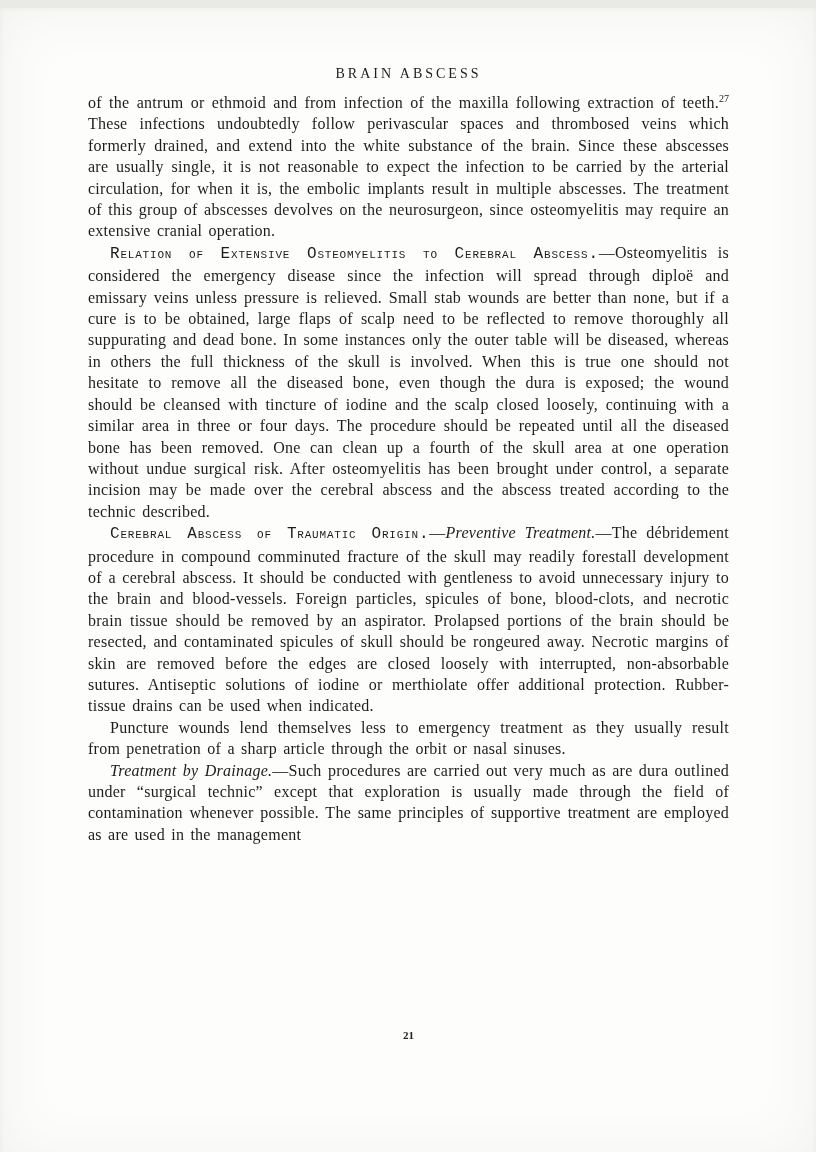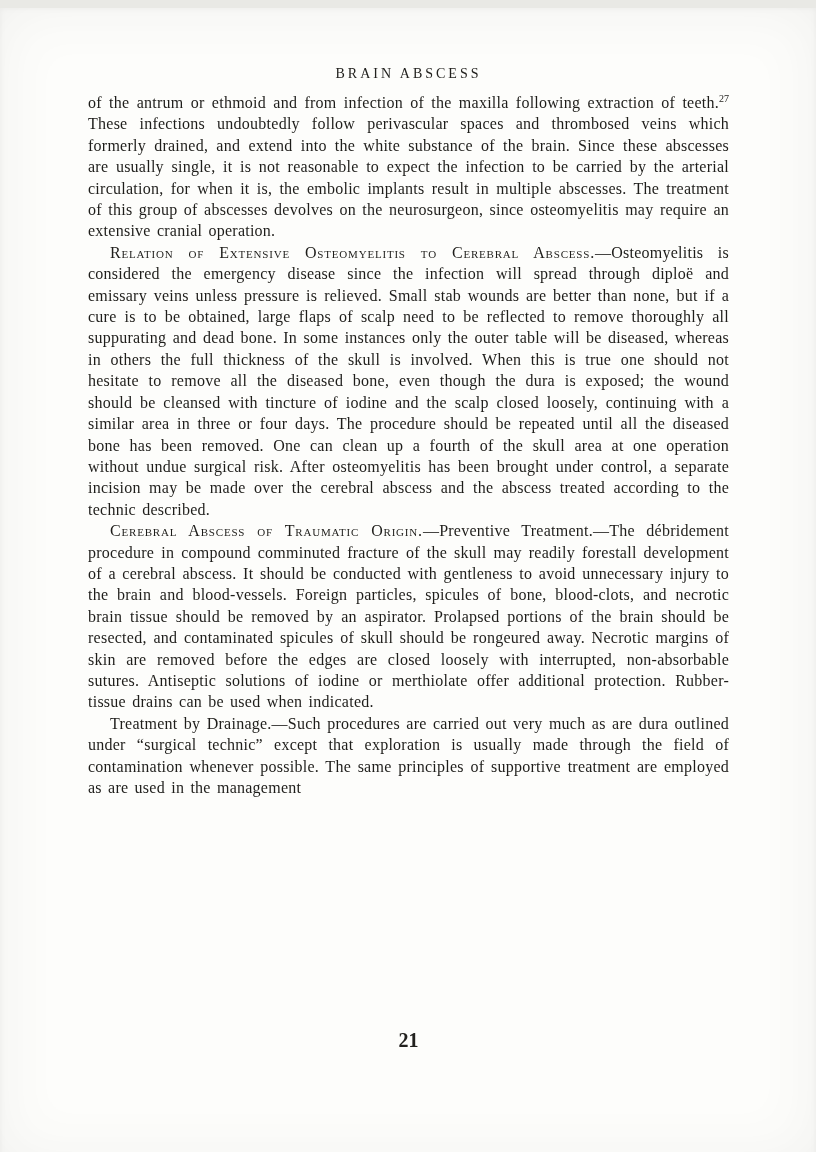--- a/index.html
+++ b/index.html
@@ -48,55 +48,58 @@
   .para {
     margin: 0;
     text-indent: 22px;
   }
   .para.no-indent {
     text-indent: 0;
   }
   .smallcaps {
     font-variant: small-caps;
     letter-spacing: 0.8px;
+    font-family: Liberation Mono, monospace;
   }
   .italic {
+    font-style: italic;
   }
   sup.footnote-ref {
     font-size: 10px;
     line-height: 0;
     vertical-align: super;
     letter-spacing: 0;
   }
   .folio {
     position: absolute;
     top: 1021px;
     left: 88px;
     width: 641px;
     text-align: center;
-    font-size: 20px;
+    font-size: 11px;
     font-weight: 600;
     color: #22211e;
   }
 </style>
 </head>
 <body>
 
 <div class="page">
 
   <header class="running-head">BRAIN ABSCESS</header>
 
   <main class="text-block">
 
     <p class="para no-indent"><span>of the antrum or ethmoid and from infection of the maxilla following extraction of teeth.</span><sup class="footnote-ref">27</sup><span> These infections undoubtedly follow perivascular spaces and thrombosed veins which formerly drained, and extend into the white substance of the brain. Since these abscesses are usually single, it is not reasonable to expect the infection to be carried by the arterial circulation, for when it is, the embolic implants result in multiple abscesses. The treatment of this group of abscesses devolves on the neurosurgeon, since osteomyelitis may require an extensive cranial operation.</span></p>
 
     <p class="para"><span class="smallcaps">Relation of Extensive Osteomyelitis to Cerebral Abscess.</span><span>—Osteomyelitis is considered the emergency disease since the infection will spread through diploë and emissary veins unless pressure is relieved. Small stab wounds are better than none, but if a cure is to be obtained, large flaps of scalp need to be reflected to remove thoroughly all suppurating and dead bone. In some instances only the outer table will be diseased, whereas in others the full thickness of the skull is involved. When this is true one should not hesitate to remove all the diseased bone, even though the dura is exposed; the wound should be cleansed with tincture of iodine and the scalp closed loosely, continuing with a similar area in three or four days. The procedure should be repeated until all the diseased bone has been removed. One can clean up a fourth of the skull area at one operation without undue surgical risk. After osteomyelitis has been brought under control, a separate incision may be made over the cerebral abscess and the abscess treated according to the technic described.</span></p>
 
     <p class="para"><span class="smallcaps">Cerebral Abscess of Traumatic Origin.</span><span>—</span><span class="italic">Preventive Treatment.</span><span>—The débridement procedure in compound comminuted fracture of the skull may readily forestall development of a cerebral abscess. It should be conducted with gentleness to avoid unnecessary injury to the brain and blood-vessels. Foreign particles, spicules of bone, blood-clots, and necrotic brain tissue should be removed by an aspirator. Prolapsed portions of the brain should be resected, and contaminated spicules of skull should be rongeured away. Necrotic margins of skin are removed before the edges are closed loosely with interrupted, non-absorbable sutures. Antiseptic solutions of iodine or merthiolate offer additional protection. Rubber-tissue drains can be used when indicated.</span></p>
 
+    <p class="para"><span>Puncture wounds lend themselves less to emergency treatment as they usually result from penetration of a sharp article through the orbit or nasal sinuses.</span></p>
 
 
     <p class="para"><span class="italic">Treatment by Drainage.</span><span>—Such procedures are carried out very much as are dura outlined under “surgical technic” except that exploration is usually made through the field of contamination whenever possible. The same principles of supportive treatment are employed as are used in the management</span></p>
 
   </main>
 
   <footer class="folio">21</footer>
 
 </div>
 

